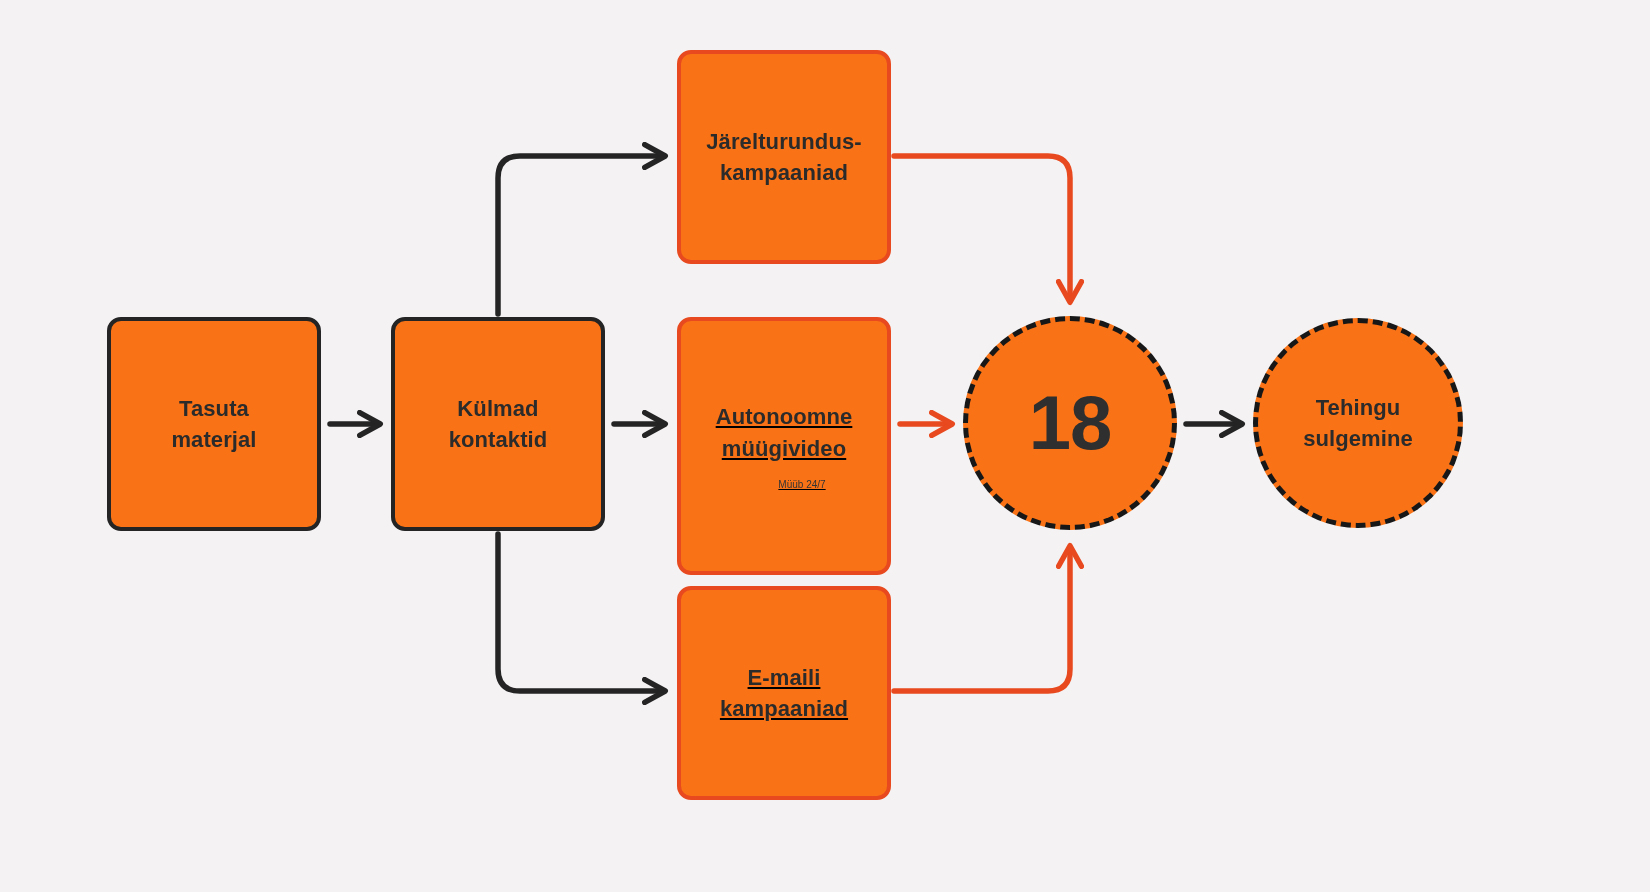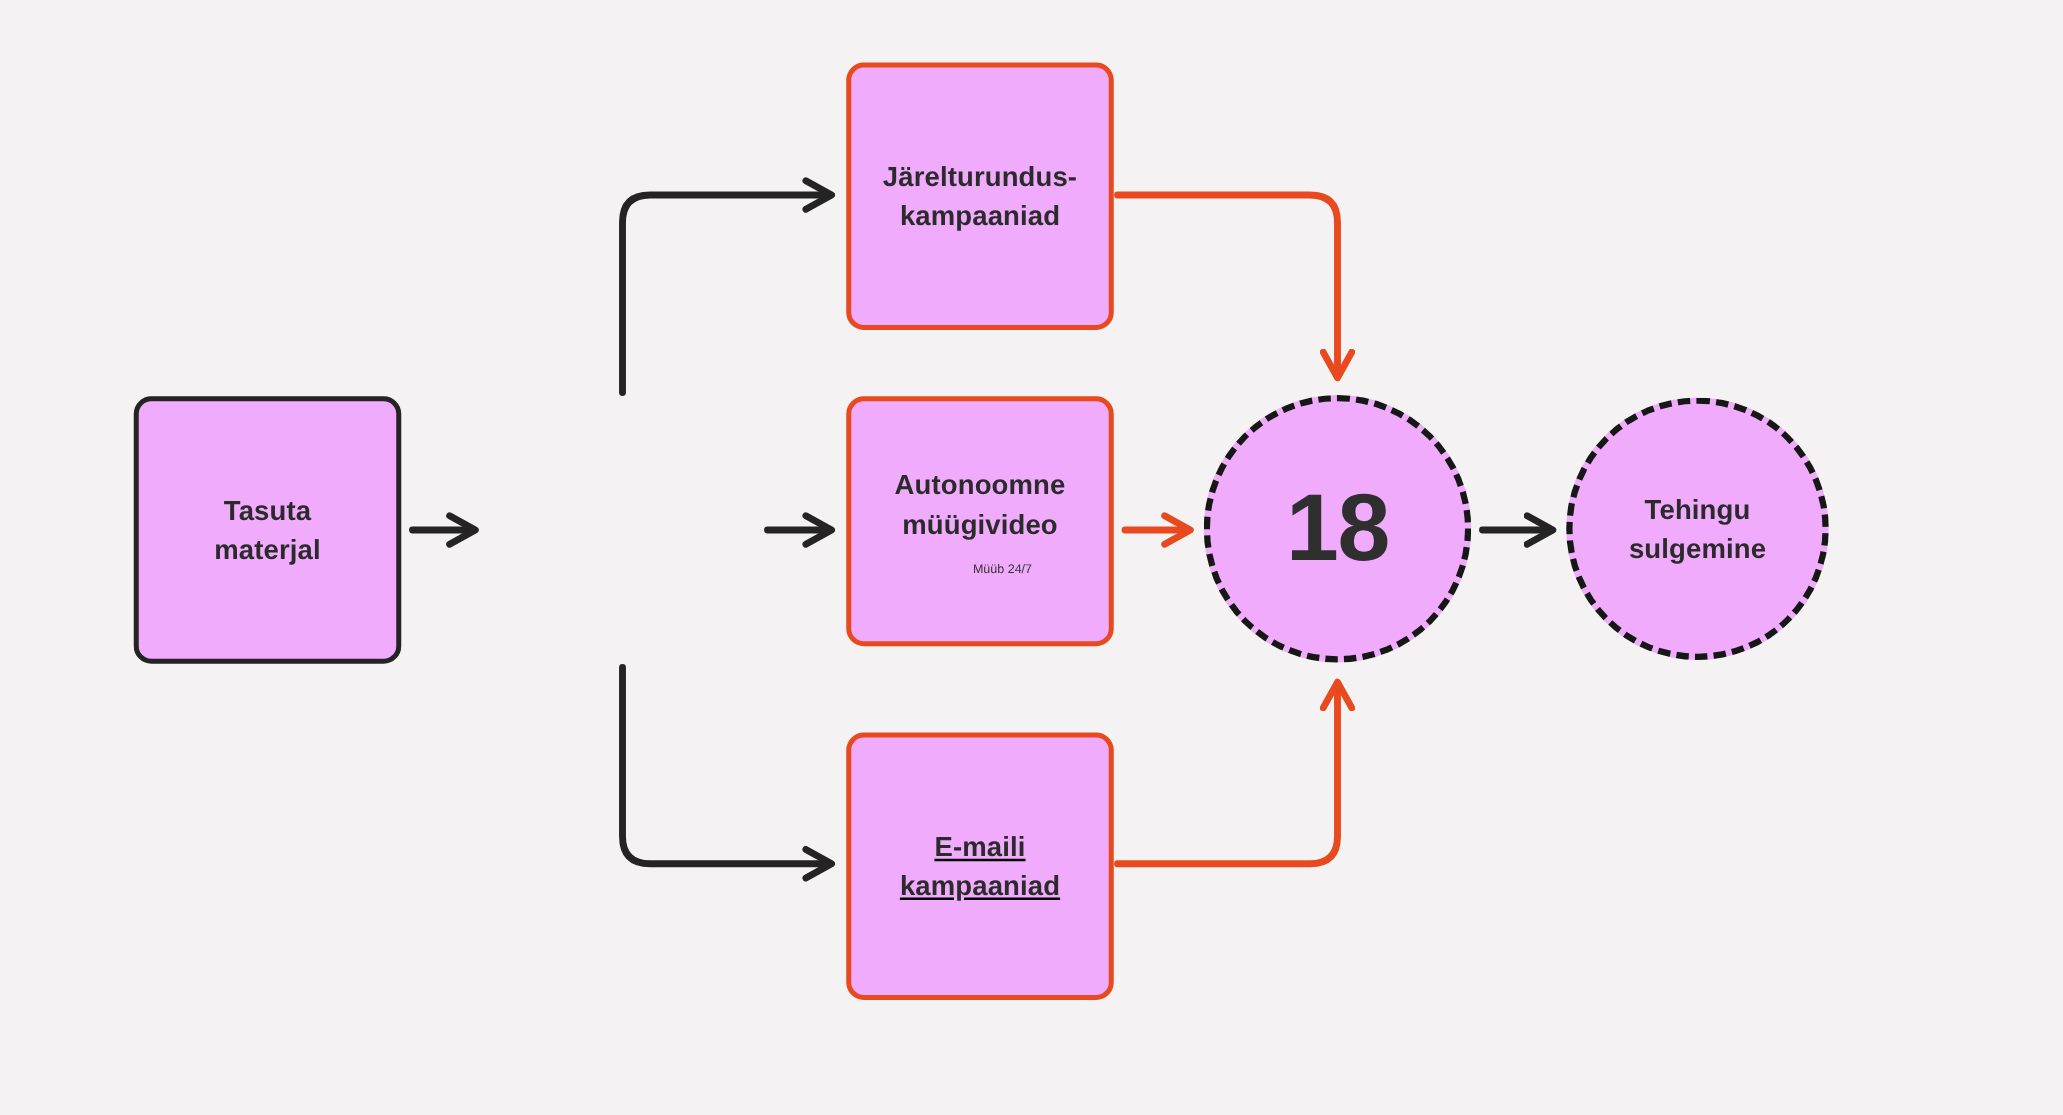--- a/index.html
+++ b/index.html
@@ -23,21 +23,21 @@
     height: 892px;
     pointer-events: none;
   }
   .node {
     position: absolute;
     box-sizing: border-box;
     display: flex;
     flex-direction: column;
     align-items: center;
     justify-content: center;
-    background: #f0abfc;
+    background: #f97316;
     text-align: center;
   }
   .box {
     border-radius: 14px;
   }
   .box-dark {
     border: 4px solid #242424;
   }
   .box-accent {
     border: 4px solid #e8491e;
@@ -100,27 +100,31 @@
     <path d="M 894 691 L 1048 691 Q 1070 691 1070 669 L 1070 548" fill="none" stroke="#e8491e" stroke-width="5.5" stroke-linecap="round" stroke-linejoin="round" marker-end="url(#arrow-accent)"></path>
 
     <path d="M 1186 424 L 1240 424" fill="none" stroke="#242424" stroke-width="5.5" stroke-linecap="round" marker-end="url(#arrow-dark)"></path>
   </svg>
 
   <div class="node box box-dark" style="left:107px; top:317px; width:214px; height:214px;">
     <div class="node-title">Tasuta
 materjal</div>
   </div>
 
+  <div class="node box box-dark" style="left:391px; top:317px; width:214px; height:214px;">
+    <div class="node-title">Külmad
+kontaktid</div>
+  </div>
 
   <div class="node box box-accent" style="left:677px; top:50px; width:214px; height:214px;">
     <div class="node-title">Järelturundus-
 kampaaniad</div>
   </div>
 
-  <div class="node box box-accent" style="left:677px; top:317px; width:214px; height:200px;">
+  <div class="node box box-accent" style="left:677px; top:317px; width:214px; height:258px;text-decoration:underline;">
     <div class="node-title">Autonoomne
 müügivideo</div>
     <div class="node-sub">Müüb 24/7</div>
   </div>
 
   <div class="node box box-accent" style="left:677px; top:586px; width:214px; height:214px;text-decoration:underline;">
     <div class="node-title">E-maili
 kampaaniad</div>
   </div>
 

